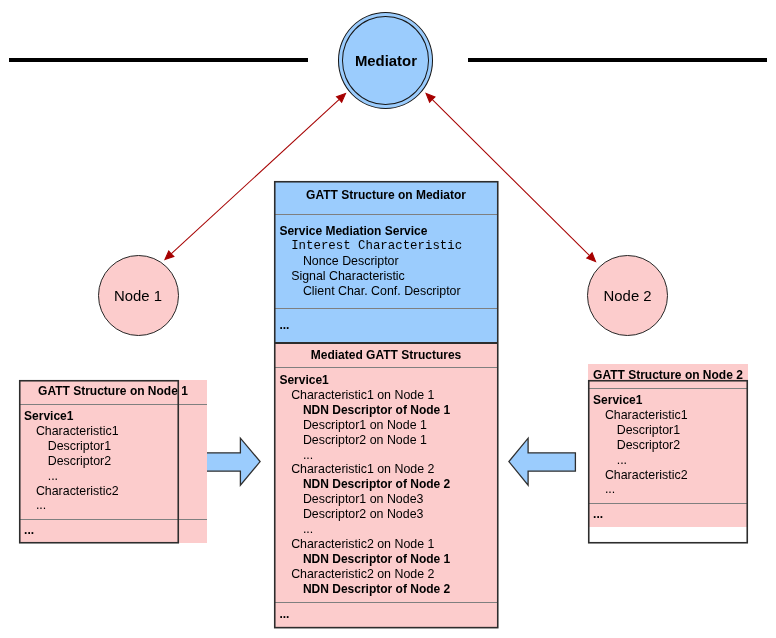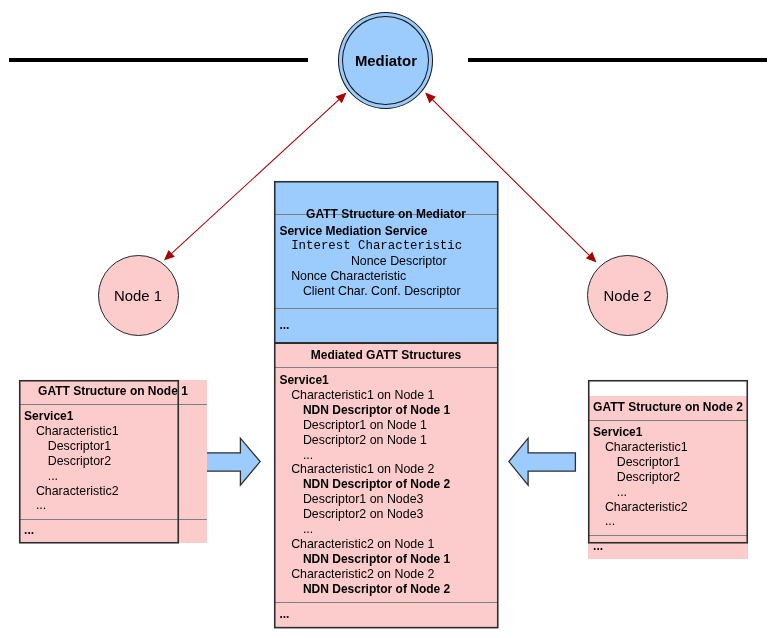--- a/index.html
+++ b/index.html
@@ -38,21 +38,21 @@
   .pink{background:#FCCCCC;}
   .rule{position:absolute;left:0;right:0;height:1px;background:#7f7f7f;}
 
   .hdr{position:absolute;left:0;right:0;text-align:center;
        font-weight:bold;font-size:12px;color:#000;line-height:12px;white-space:pre;}
   .line{position:absolute;white-space:pre;font-size:12.4px;color:#000;line-height:12px;}
   .line.b{font-weight:bold;font-size:12px;}
 
   #center-box{left:274px;top:181px;width:224px;height:447px;}
   #left-box{left:19px;top:380px;width:188px;height:163px;}
-  #right-box{left:588px;top:396px;width:160px;height:163px;}
+  #right-box{left:588px;top:364px;width:160px;height:163px;}
 </style>
 </head>
 <body>
 
 <div class="stage">
 
   <div class="hline" id="hl-left"></div>
   <div class="hline" id="hl-right"></div>
 
   <svg class="layer" id="arrows" viewBox="0 0 776 638">
@@ -87,28 +87,28 @@
     <polygon points="575.4,452.8 528.1,452.8 528.1,438.2 508.9,461.6 528.1,485.2 528.1,471.2 575.4,471.2" fill="#9BCCFD" stroke="#2f2f2f" stroke-width="1.3" stroke-linejoin="miter"></polygon>
   </svg>
 
   <div class="box" id="center-box">
     <div class="sect blue" id="c-s1" style="top: 0px; height: 161.6px;"></div>
     <div class="sect pink" id="c-s2" style="top: 161.6px; height: 285.4px;"></div>
     <div class="rule" id="c-r1" style="top: 33.2px;"></div>
     <div class="rule" id="c-r2" style="top: 126.8px;"></div>
     <div class="rule" id="c-r4" style="top: 186.1px;"></div>
     <div class="rule" id="c-r5" style="top: 421.1px;"></div>
-    <div class="hdr" id="c-t1" style="top: 27px; text-align: center;">GATT Structure on Mediator</div>
+    <div class="hdr" id="c-t1" style="top: 8px; text-align: center;">GATT Structure on Mediator</div>
     <div class="hdr" id="c-t2" style="top: 167.9px;">Mediated GATT Structures</div>
     <div class="line b" id="c-m1" style="left: 5.4px; top: 137.9px;">...</div>
     <div class="line b" id="c-m2" style="left: 5.4px; top: 426.7px;">...</div>
   <div class="line b" style="left: 5.4px; top: 44.3px;">Service Mediation Service</div>
       <div class="line" style="left: 17.15px; top: 59.2px; font-family: Liberation Mono, monospace;">Interest Characteristic</div>
-      <div class="line" style="left: 28.9px; top: 74.1px; margin-left: 48px;">Nonce Descriptor</div>
-      <div class="line" style="left: 17.15px; top: 89px;">Nonce Characteristic</div>
+      <div class="line" style="left: 28.9px; top: 74.1px;">Nonce Descriptor</div>
+      <div class="line" style="left: 17.15px; top: 89px;">Signal Characteristic</div>
       <div class="line" style="left: 28.9px; top: 103.9px;">Client Char. Conf. Descriptor</div>
       <div class="line b" style="left: 5.4px; top: 193px;">Service1</div>
       <div class="line" style="left: 17.15px; top: 207.9px;">Characteristic1 on Node 1</div>
       <div class="line b" style="left: 28.9px; top: 222.8px;">NDN Descriptor of Node 1</div>
       <div class="line" style="left: 28.9px; top: 237.7px;">Descriptor1 on Node 1</div>
       <div class="line" style="left: 28.9px; top: 252.6px;">Descriptor2 on Node 1</div>
       <div class="line" style="left: 28.9px; top: 267.5px;">...</div>
       <div class="line" style="left: 17.15px; top: 282.4px;">Characteristic1 on Node 2</div>
       <div class="line b" style="left: 28.9px; top: 297.3px;">NDN Descriptor of Node 2</div>
       <div class="line" style="left: 28.9px; top: 312.2px;">Descriptor1 on Node3</div>

